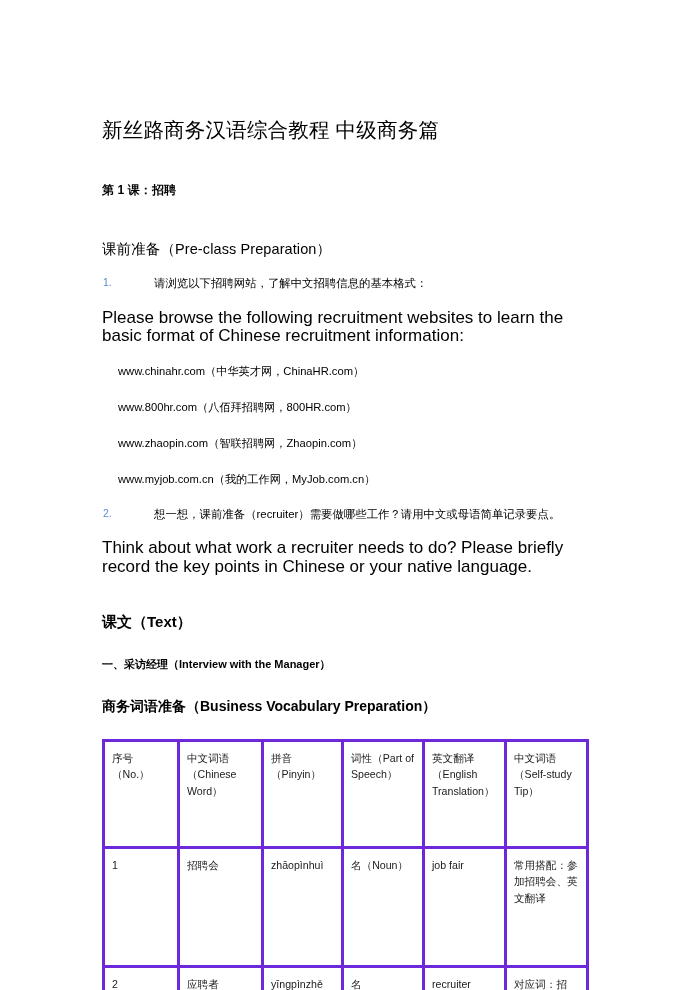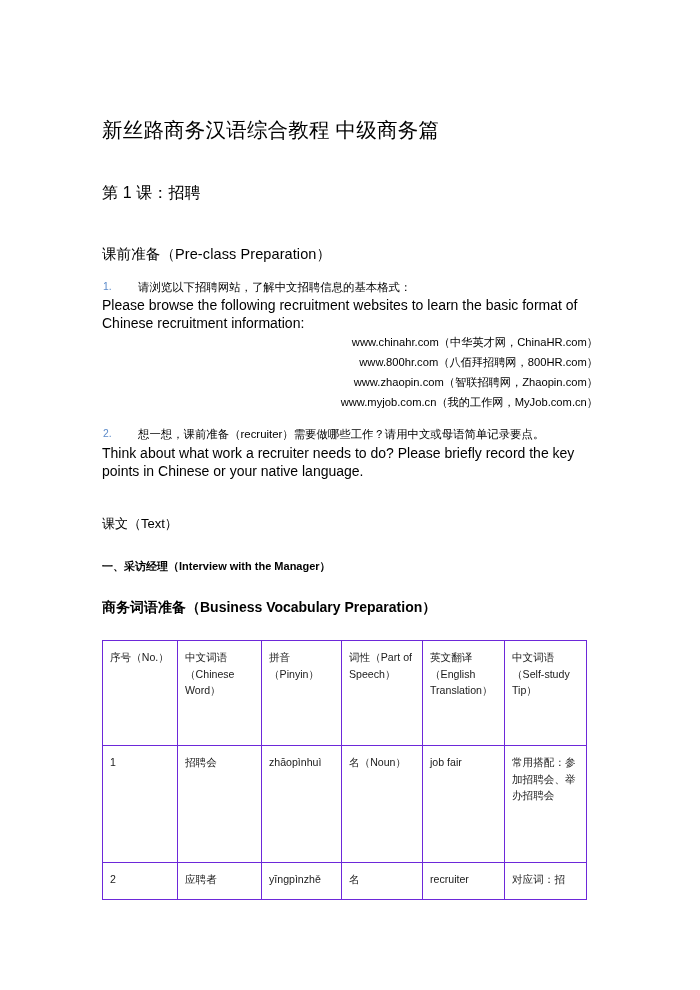--- a/index.html
+++ b/index.html
@@ -39,38 +39,38 @@
   .doc-title {
     font-size: 20.5px;
     font-weight: 400;
     line-height: 1.32;
     margin: 0 0 0 0;
     letter-spacing: 0.2px;
     color: #000;
   }
 
   .h-lesson {
-    font-size: 16px;
-    font-weight: normal;
+    font-size: 12px;
+    font-weight: bold;
     line-height: 1.3;
     margin: 40px 0 0 0;
     letter-spacing: 0.1px;
   }
 
   .h-section {
     font-size: 14.5px;
     font-weight: normal;
     line-height: 1.3;
     margin: 41px 0 0 0;
     letter-spacing: 0.1px;
   }
 
   .h-section2 {
-    font-size: 13px;
-    font-weight: normal;
+    font-size: 15px;
+    font-weight: bold;
     line-height: 1.3;
     margin: 36px 0 0 0;
   }
 
   .h-sub {
     font-size: 11px;
     font-weight: bold;
     line-height: 1.3;
     margin: 26px 0 0 0;
   }
@@ -100,52 +100,51 @@
     left: 1px;
     top: 0;
     font-size: 10.4px;
     line-height: 18.2px;
     color: #5b8ac9;
   }
 
   .list-cn {
     font-size: 11.4px;
     line-height: 18.2px;
-    margin: 0;
+    margin: 16px;
   }
 
   .list-en {
-    font-size: 14px;
+    font-size: 17px;
     line-height: 18.2px;
     margin: 0;
     margin-left: -36px;
   }
 
   .url-list {
     margin: 0;
     margin-left: -36px;
   }
   .url-line {
     font-size: 11.2px;
     line-height: 20px;
-    margin: 0;
+    margin: 16px;
     white-space: nowrap;
-    text-align: right;
   }
 
   
   .vocab-table {
     margin-top: 24px;
     border-collapse: collapse;
     width: 484px;
     table-layout: fixed;
   }
   .vocab-table td,
   .vocab-table th {
-    border: 1px solid #6d28d9;
+    border: 3px solid #6d28d9;
     vertical-align: top;
     padding: 8px 7px 8px 7px;
     font-size: 10.6px;
     line-height: 16.5px;
     font-weight: normal;
     text-align: left;
     color: #1a1a1a;
     word-wrap: break-word;
     overflow-wrap: break-word;
   }
@@ -225,21 +224,21 @@
           <td>中文词语（Self-study Tip）</td>
         </tr>
       </thead>
       <tbody>
         <tr class="tall">
           <td>1</td>
           <td>招聘会</td>
           <td>zhāopìnhuì</td>
           <td>名（Noun）</td>
           <td>job fair</td>
-          <td>常用搭配：参加招聘会、举办招聘会</td>
+          <td>常用搭配：参加招聘会、英文翻译</td>
         </tr>
         <tr class="short">
           <td>2</td>
           <td>应聘者</td>
           <td>yīngpìnzhě</td>
           <td>名</td>
           <td>recruiter</td>
           <td>对应词：招</td>
         </tr>
       </tbody>

